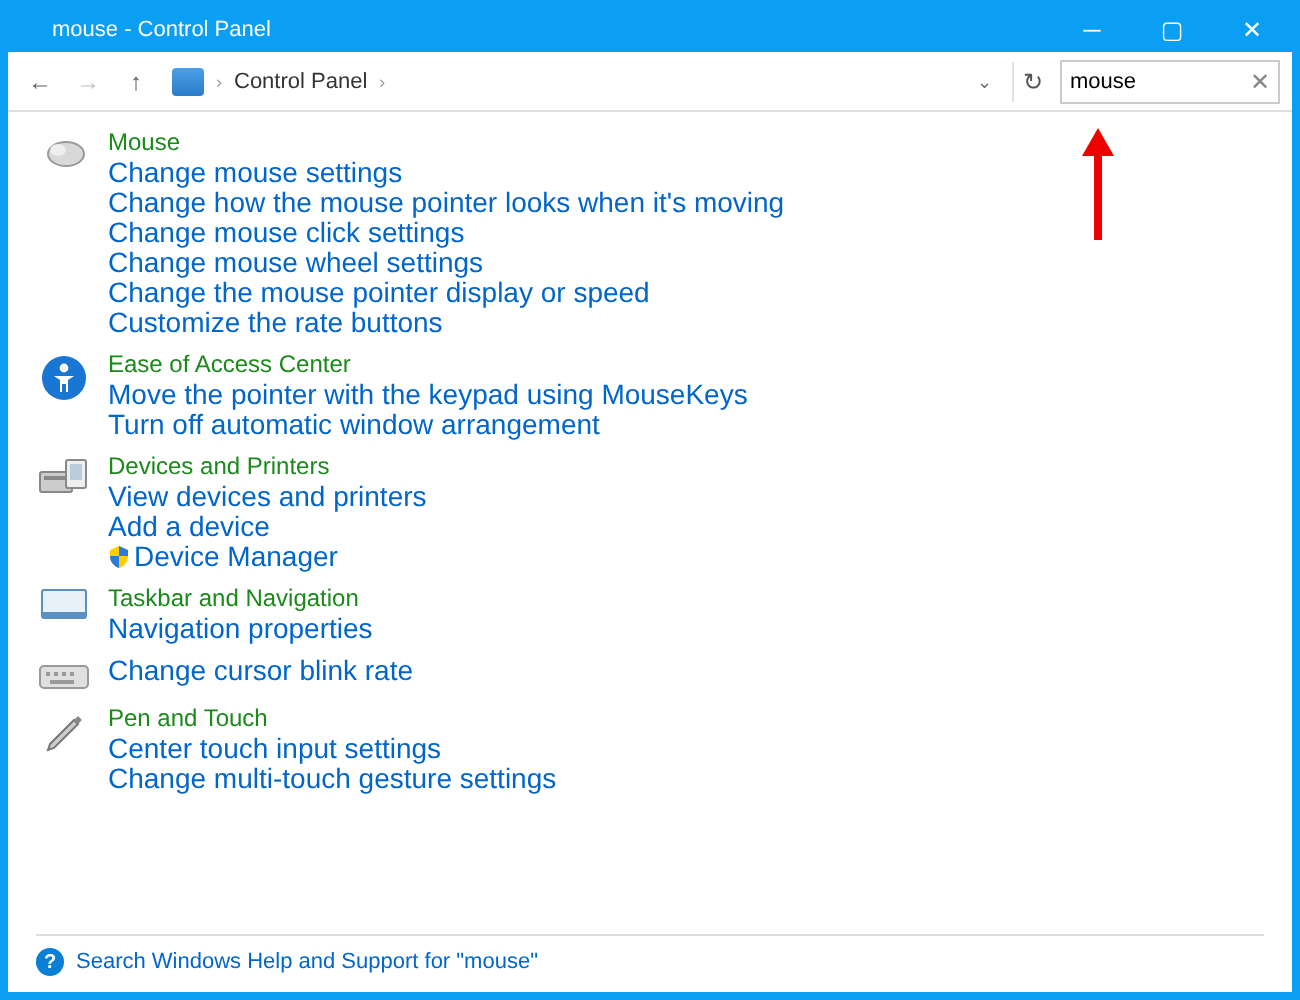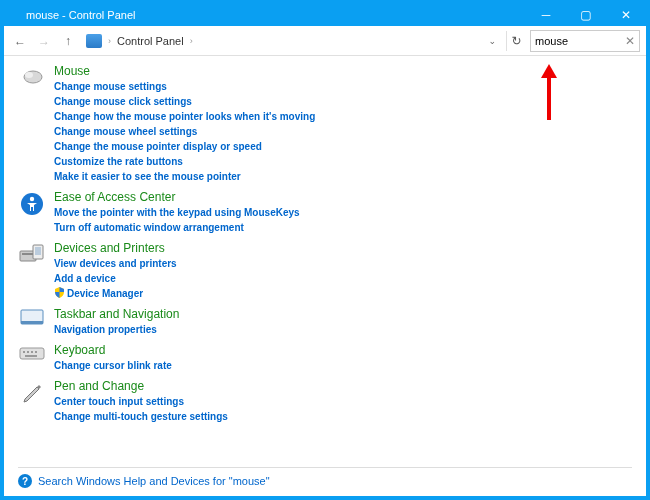--- a/index.html
+++ b/index.html
@@ -18,21 +18,21 @@
 .addr-drop { color: #666; font-size: 9px; padding: 0 6px; }
 .refresh { width: 20px; height: 20px; display: flex; align-items: center; justify-content: center; color: #555; font-size: 12px; border-left: 1px solid #e0e0e0; }
 .searchbox { width: 110px; height: 22px; border: 1px solid #ccc; display: flex; align-items: center; padding: 0 4px; font-size: 11px; position: relative; }
 .searchbox .s-text { flex:1; color: #000; }
 .searchbox .s-clear { color: #888; font-size: 12px; cursor: default; }
 .content { flex: 1; overflow-y: auto; padding: 8px 6px 4px 14px; }
 .section { display: flex; margin-bottom: 6px; gap: 8px; align-items: flex-start; }
 .section .icon-slot { width: 28px; flex-shrink: 0; display: flex; align-items: flex-start; justify-content: center; padding-top: 2px; }
 .section .body { flex: 1; }
 .section .hdr { color: #1a8a1a; font-size: 12px; margin-bottom: 1px; }
-.section .lnk { display: block; color: #0066cc; font-size: 10px; line-height: 15px; text-decoration: none; font-weight: bold; }
+.section .lnk { display: block; color: #0066cc; font-size: 14px; line-height: 15px; text-decoration: none; }
 .shield { width: 11px; height: 11px; display: inline-block; vertical-align: -1px; margin-right: 2px; }
 .footer-sep { border-top: 1px solid #ddd; margin: 4px 14px 0 14px; }
 .footer { padding: 6px 14px 8px 14px; font-size: 11px; color: #0066cc; display: flex; align-items: center; gap: 6px; }
 .footer .help-icon { width: 14px; height: 14px; border-radius: 50%; background: #0a7fd6; color: #fff; display: flex; align-items: center; justify-content: center; font-size: 10px; font-weight: bold; }
 .arrow-annot { position: absolute; right: 88px; top: 62px; pointer-events: none; }
 svg.ico { display: block; }
 </style>
 </head>
 <body>
 
@@ -67,26 +67,25 @@
       <div class="section">
         <div class="icon-slot">
           <svg class="ico" width="26" height="20" viewBox="0 0 26 20">
             <ellipse cx="14" cy="11" rx="9" ry="6" fill="#d8d8d8" stroke="#999"></ellipse>
             <ellipse cx="10" cy="9" rx="4" ry="3" fill="#eee"></ellipse>
           </svg>
         </div>
         <div class="body">
           <div class="hdr">Mouse</div>
           <a class="lnk" href="#">Change mouse settings</a>
+          <a class="lnk" href="#">Change how the mouse pointer looks when it's moving</a>
           <a class="lnk" href="#">Change mouse click settings</a>
-          <a class="lnk" href="#">Change how the mouse pointer looks when it's moving</a>
           <a class="lnk" href="#">Change mouse wheel settings</a>
           <a class="lnk" href="#">Change the mouse pointer display or speed</a>
           <a class="lnk" href="#">Customize the rate buttons</a>
-          <a class="lnk" href="#">Make it easier to see the mouse pointer</a>
         </div>
       </div>
       <div class="section">
         <div class="icon-slot">
           <svg class="ico" width="24" height="24" viewBox="0 0 24 24">
             <circle cx="12" cy="12" r="11" fill="#1976d2"></circle>
             <circle cx="12" cy="7" r="2.2" fill="#fff"></circle>
             <path d="M7 11h10l-3 2v6h-1v-4h-2v4h-1v-6z" fill="#fff"></path>
           </svg>
         </div>
@@ -133,43 +132,42 @@
           <svg class="ico" width="26" height="16" viewBox="0 0 26 16">
             <rect x="1" y="3" width="24" height="11" rx="2" fill="#e0e0e0" stroke="#999"></rect>
             <rect x="4" y="6" width="2" height="2" fill="#999"></rect>
             <rect x="8" y="6" width="2" height="2" fill="#999"></rect>
             <rect x="12" y="6" width="2" height="2" fill="#999"></rect>
             <rect x="16" y="6" width="2" height="2" fill="#999"></rect>
             <rect x="6" y="10" width="12" height="2" fill="#999"></rect>
           </svg>
         </div>
         <div class="body">
-          <div class="hdr">Keyboard</div>
           <a class="lnk" href="#">Change cursor blink rate</a>
         </div>
       </div>
       <div class="section">
         <div class="icon-slot">
           <svg class="ico" width="22" height="22" viewBox="0 0 22 22">
             <path d="M4 18 L16 6 L18 8 L6 20 L3 21 Z" fill="#ccc" stroke="#777"></path>
             <path d="M16 6 L18 4 L20 6 L18 8 Z" fill="#888"></path>
           </svg>
         </div>
         <div class="body">
-          <div class="hdr">Pen and Change</div>
+          <div class="hdr">Pen and Touch</div>
           <a class="lnk" href="#">Center touch input settings</a>
           <a class="lnk" href="#">Change multi-touch gesture settings</a>
         </div>
       </div>
     </div>
 
   <div class="footer-sep"></div>
   <div class="footer">
     <span class="help-icon">?</span>
-    <span>Search Windows Help and Devices for "mouse"</span>
+    <span>Search Windows Help and Support for "mouse"</span>
   </div>
 </div>
 
 <div class="arrow-annot">
   <svg width="26" height="60">
       <path d="M13 58 L13 12" stroke="#e00" stroke-width="4" fill="none"></path>
       <path d="M13 2 L5 16 L21 16 Z" fill="#e00"></path>
     </svg>
 </div>
 

